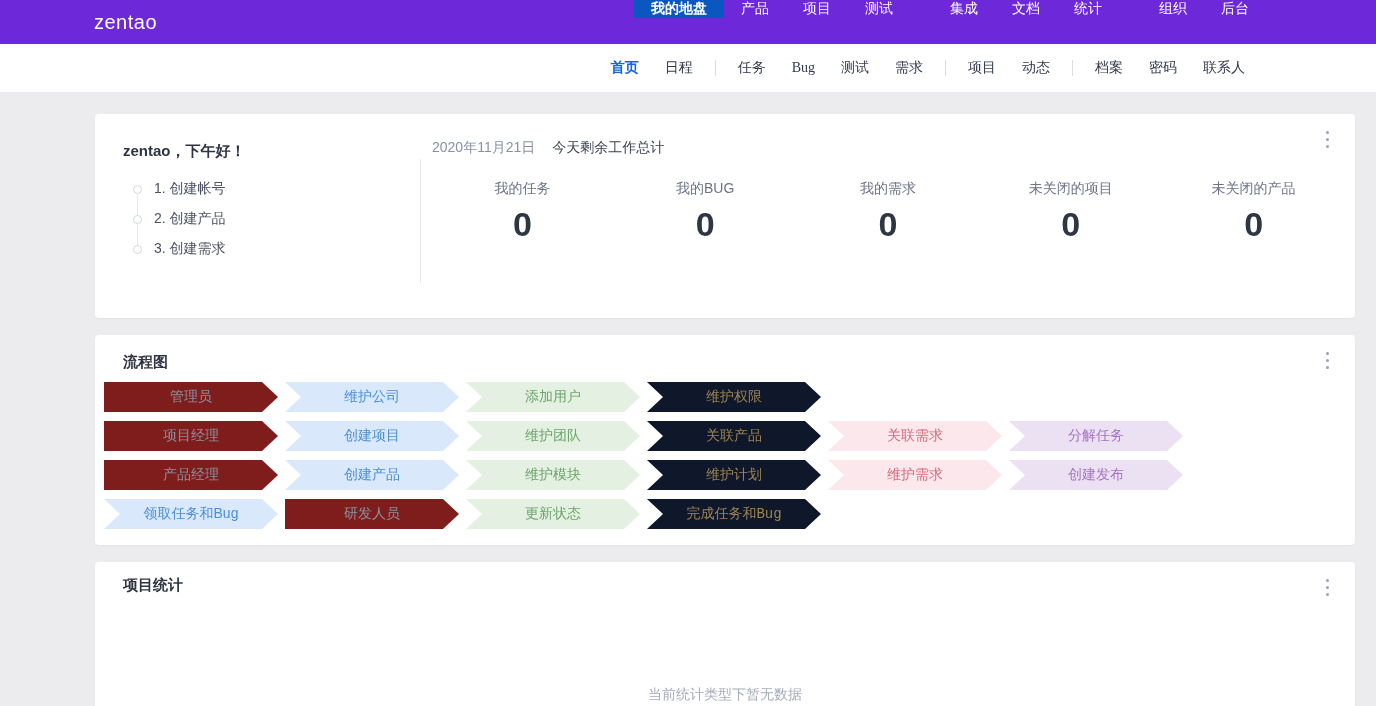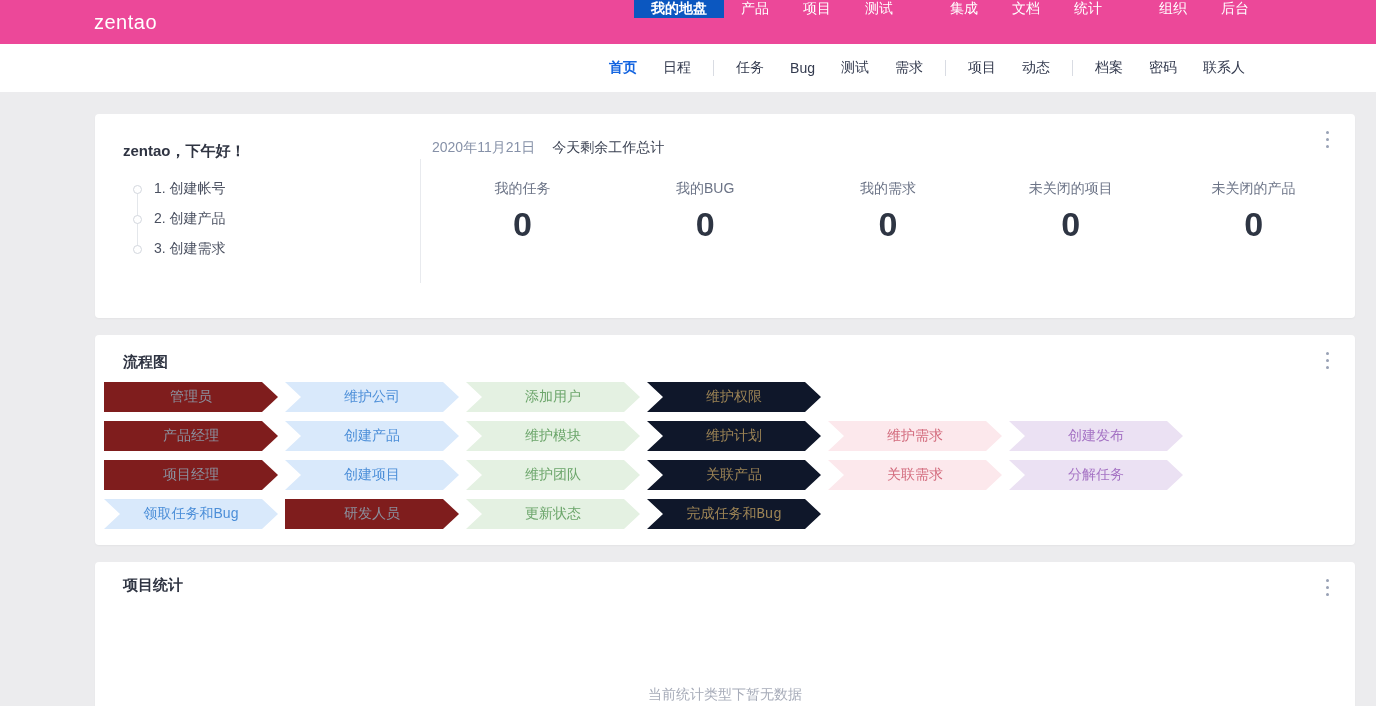--- a/index.html
+++ b/index.html
@@ -6,21 +6,21 @@
   html, body { width: 1376px; height: 706px; overflow: hidden; }
   body {
     background: #ececee;
     font-family: "Liberation Sans", "DejaVu Sans", sans-serif;
     color: #2f3442;
   }
 
   
   .navbar {
     height: 44px;
-    background: #ec4899;
+    background: #6d28d9;
     display: flex;
     align-items: stretch;
     color: #fff;
   }
   .logo {
     margin-left: 94px;
     display: flex;
     align-items: center;
     font-size: 20px;
     letter-spacing: .5px;
@@ -51,20 +51,21 @@
     align-items: center;
     justify-content: flex-end;
     padding-right: 118px;
   }
   .subnav-item {
     font-size: 14px;
     color: #333a4e;
     padding: 0 13px;
     cursor: pointer;
     white-space: nowrap;
+    font-family: Liberation Serif, serif;
   }
   .subnav-item.active { color: #1465e0; font-weight: bold; }
   .subnav-divider { width: 1px; height: 16px; background: #d9dce3; margin: 0 9px; }
 
   
   .card {
     position: relative;
     margin-left: 95px;
     width: 1260px;
     background: #fff;
@@ -273,36 +274,36 @@
 <section class="card card-flow">
   <div class="card-title">流程图</div>
   <div class="flow-rows">
     <div class="flow-row">
       <div class="arrow first c-gray">管理员</div>
       <div class="arrow c-blue">维护公司</div>
       <div class="arrow c-green">添加用户</div>
       <div class="arrow c-yellow">维护权限</div>
     </div>
     <div class="flow-row">
+      <div class="arrow first c-gray">项目经理</div>
+      <div class="arrow c-blue">创建项目</div>
+      <div class="arrow c-green">维护团队</div>
+      <div class="arrow c-yellow">关联产品</div>
+      <div class="arrow c-pink">关联需求</div>
+      <div class="arrow c-purple">分解任务</div>
+    </div>
+    <div class="flow-row">
       <div class="arrow first c-gray">产品经理</div>
       <div class="arrow c-blue">创建产品</div>
       <div class="arrow c-green">维护模块</div>
       <div class="arrow c-yellow">维护计划</div>
       <div class="arrow c-pink">维护需求</div>
       <div class="arrow c-purple">创建发布</div>
     </div>
     <div class="flow-row">
-      <div class="arrow first c-gray">项目经理</div>
-      <div class="arrow c-blue">创建项目</div>
-      <div class="arrow c-green">维护团队</div>
-      <div class="arrow c-yellow">关联产品</div>
-      <div class="arrow c-pink">关联需求</div>
-      <div class="arrow c-purple">分解任务</div>
-    </div>
-    <div class="flow-row">
       <div class="arrow c-blue">领取任务和Bug</div>
       <div class="arrow first c-gray">研发人员</div>
       <div class="arrow c-green">更新状态</div>
       <div class="arrow c-yellow">完成任务和Bug</div>
     </div>
   </div>
   <div class="kebab">
       <i></i>
       <i></i>
       <i></i>

